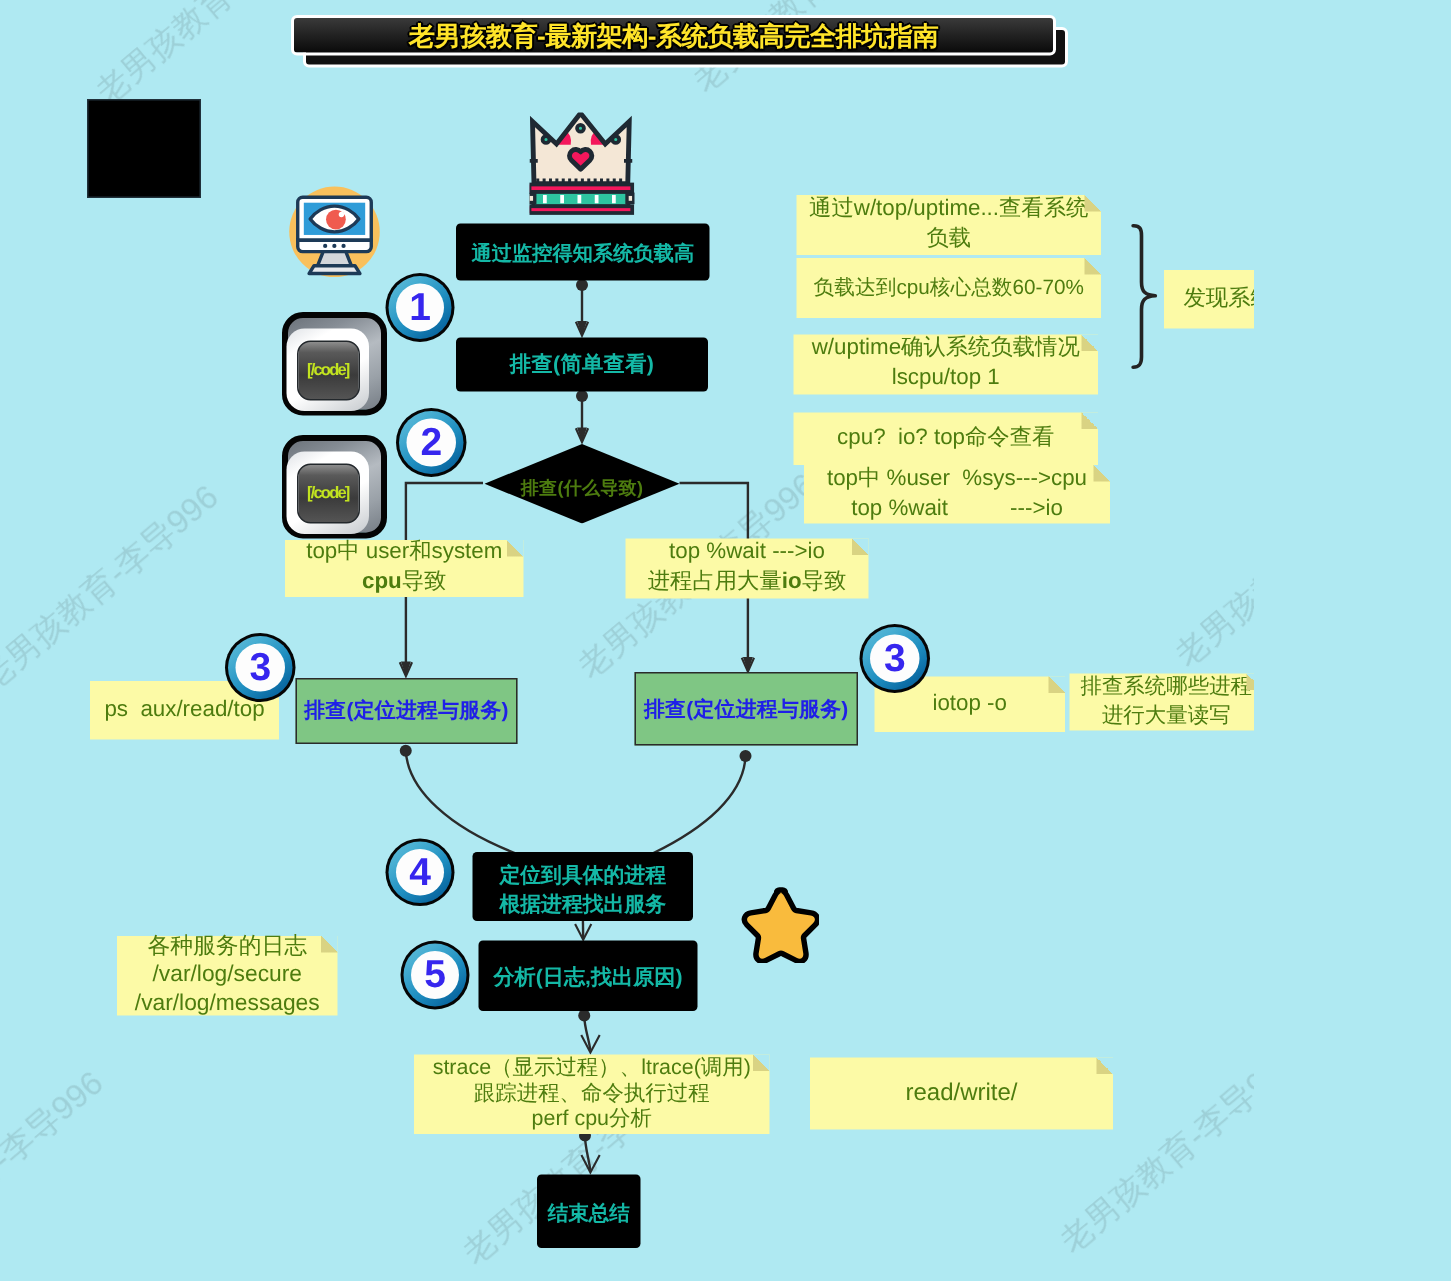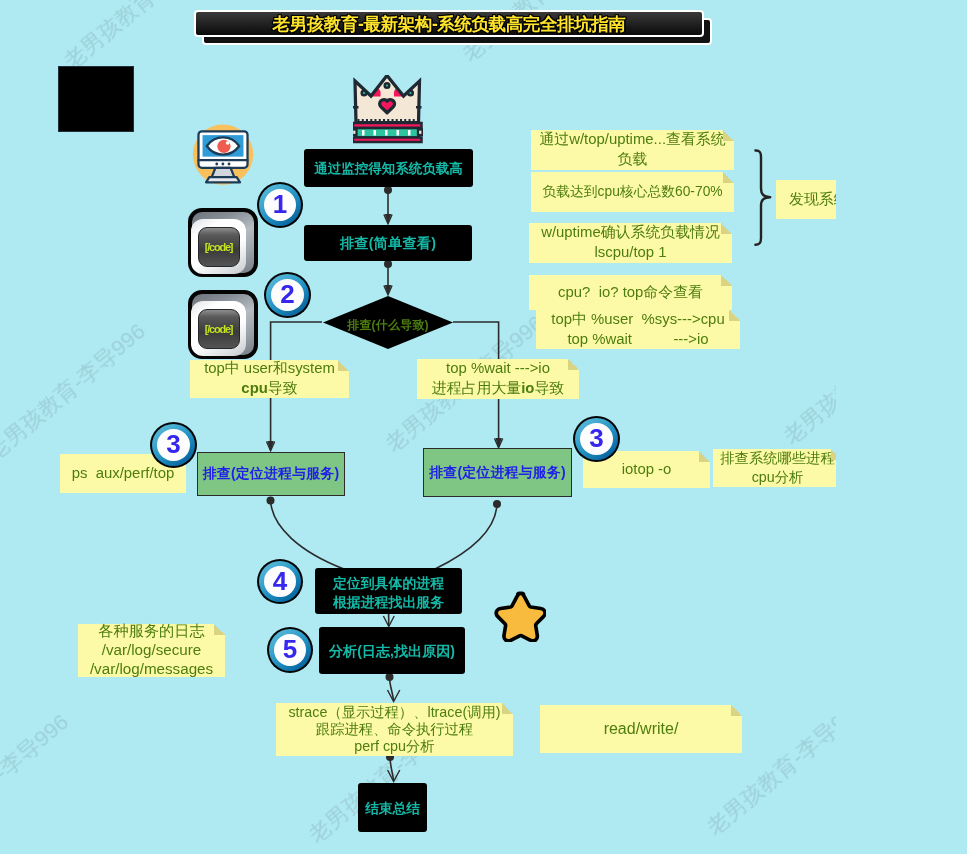--- a/index.html
+++ b/index.html
@@ -209,30 +209,30 @@
     <span class="txt ml">top中 user和system
 <b>cpu</b>导致</span>
     <span class="fold"></span>
   </div>
   <div class="note" style="left:417px;top:359px;width:162px;height:40px;">
     <span class="txt ml">top %wait ---&gt;io
 进程占用大量<b>io</b>导致</span>
     <span class="fold"></span>
   </div>
   <div class="note" style="left:60px;top:454px;width:126px;height:39px;">
-    <span class="txt ml">ps  aux/perf/top</span>
+    <span class="txt ml">ps  aux/read/top</span>
     <span class="fold"></span>
   </div>
   <div class="note" style="left:583px;top:451px;width:127px;height:37px;">
     <span class="txt ml">iotop -o</span>
     <span class="fold"></span>
   </div>
   <div class="note" style="left:713px;top:449px;width:129px;height:38px;font-size:14.3px;">
     <span class="txt ml">排查系统哪些进程
-cpu分析</span>
+进行大量读写</span>
     <span class="fold"></span>
   </div>
   <div class="note" style="left:78px;top:624px;width:147px;height:53px;font-size:15.2px;line-height:1.24;">
     <span class="txt ml">各种服务的日志
 /var/log/secure
 /var/log/messages</span>
     <span class="fold"></span>
   </div>
   <div class="note" style="left:276px;top:703px;width:237px;height:53px;line-height:1.2;font-size:14.3px;">
     <span class="txt ml">strace（显示过程）、ltrace(调用)

